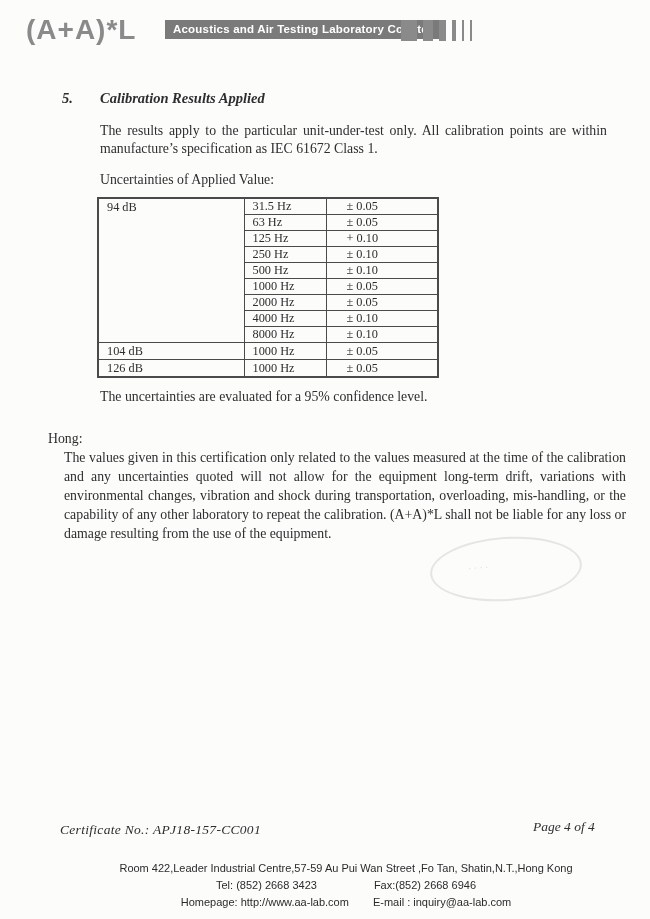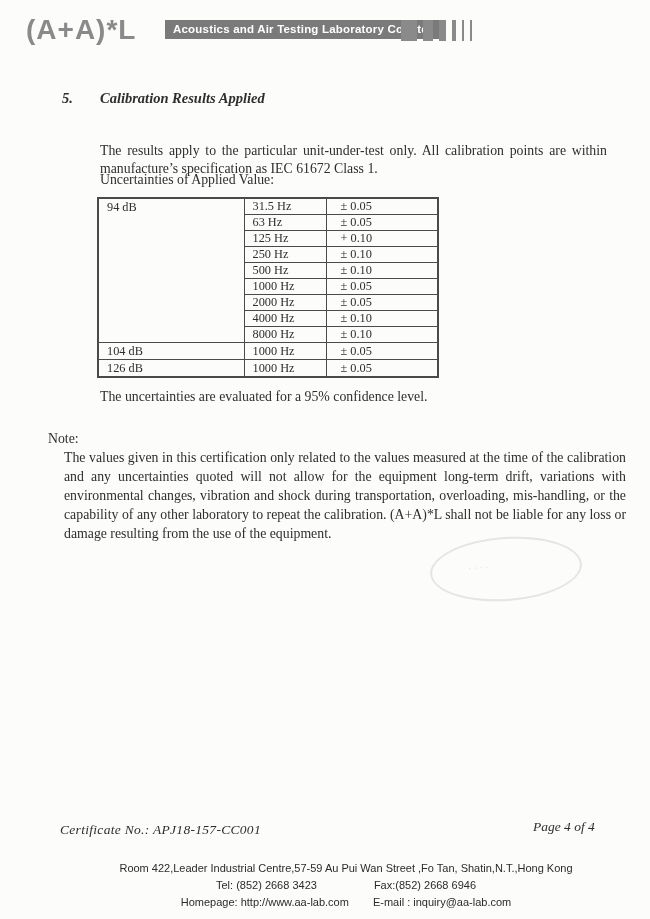--- a/index.html
+++ b/index.html
@@ -50,21 +50,21 @@
   .sec-num{
     position:absolute;left:62px;top:90px;
     font-weight:bold;font-style:italic;font-size:14.5px;
   }
   .sec-title{
     position:absolute;left:100px;top:90px;
     font-weight:bold;font-style:italic;font-size:14.5px;
   }
   .intro{
     position:absolute;left:100px;top:122px;width:507px;
-    font-size:13.8px;line-height:18px;text-align:justify;margin-top:20px;
+    font-size:13.8px;line-height:18px;text-align:justify;
   }
   .caption{
     position:absolute;left:100px;top:172px;
     font-size:13.8px;
     font-family:Liberation Serif, serif;
   }
   
   .cal-table{
     position:absolute;left:97px;top:197px;
     border-collapse:collapse;
@@ -75,21 +75,21 @@
   .cal-table td{
     border:1px solid var(--line);
     height:16px;
     padding:0 0 0 8px;
     vertical-align:middle;
     white-space:nowrap;
     margin-top:47px;
   }
   .cal-table td.col-level{width:146px;vertical-align:top;padding-top:1px;}
   .cal-table td.col-freq{width:82px;}
-  .cal-table td.col-unc{width:112px;padding-left:14px;}
+  .cal-table td.col-unc{width:112px;padding-left:20px;}
   .confidence{
     position:absolute;left:100px;top:389px;
     font-size:13.8px;
   }
   
   .note-label{
     position:absolute;left:48px;top:431px;
     font-size:13.8px;
   }
   .note-body{
@@ -197,21 +197,21 @@
         <tr>
           <td rowspan="1" class="col-level">126 dB</td>
           <td class="col-freq">1000 Hz</td>
           <td class="col-unc">±  0.05</td>
         </tr>
       </tbody>
   </table>
 
   <div class="confidence">The uncertainties are evaluated for a 95% confidence level.</div>
 
-  <div class="note-label">Note:</div>
+  <div class="note-label">Hong:</div>
   <div class="note-body">The values given in this certification only related to the values measured at the time of the calibration and any uncertainties quoted will not allow for the equipment long-term drift, variations with environmental changes, vibration and shock during transportation, overloading, mis-handling, or the capability of any other laboratory to repeat the calibration. (A+A)*L shall not be liable for any loss or damage resulting from the use of the equipment.</div>
 
   <div class="stamp">
     <div class="stamp-inner">····</div>
   </div>
 
   <div class="cert-no">Certificate No.: APJ18-157-CC001</div>
   <div class="page-no">Page 4 of 4</div>
 
   <div class="footer">

